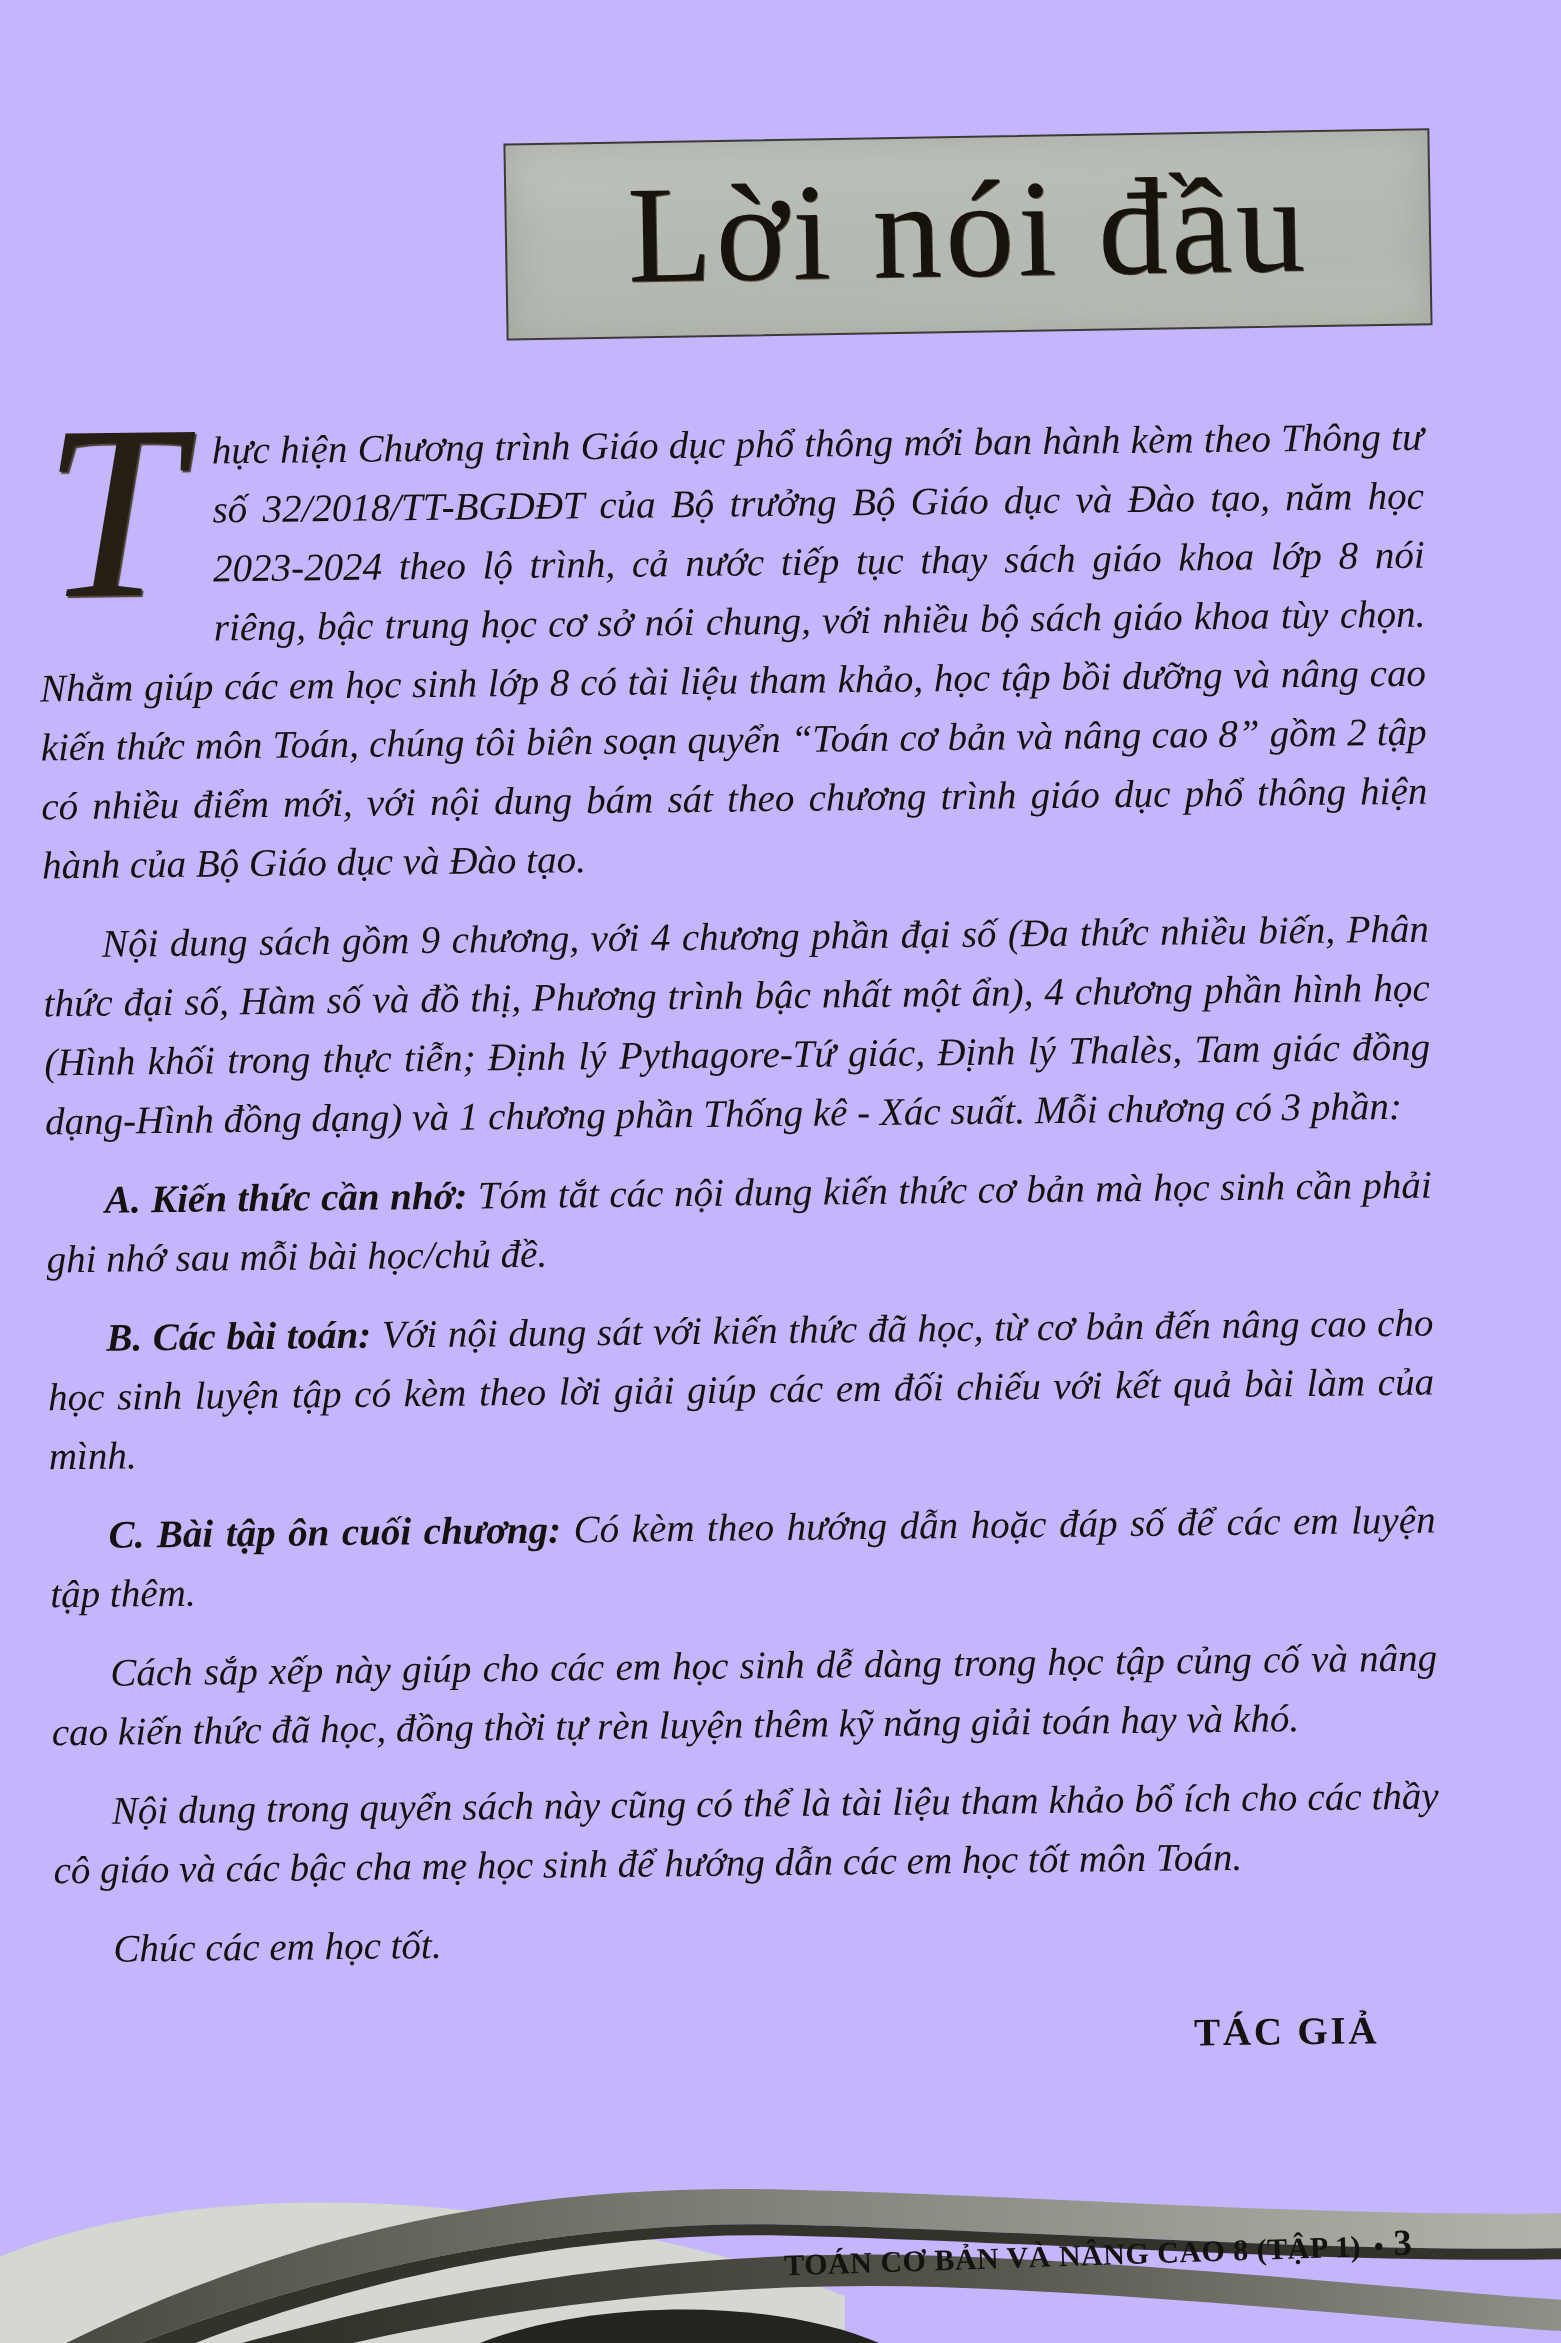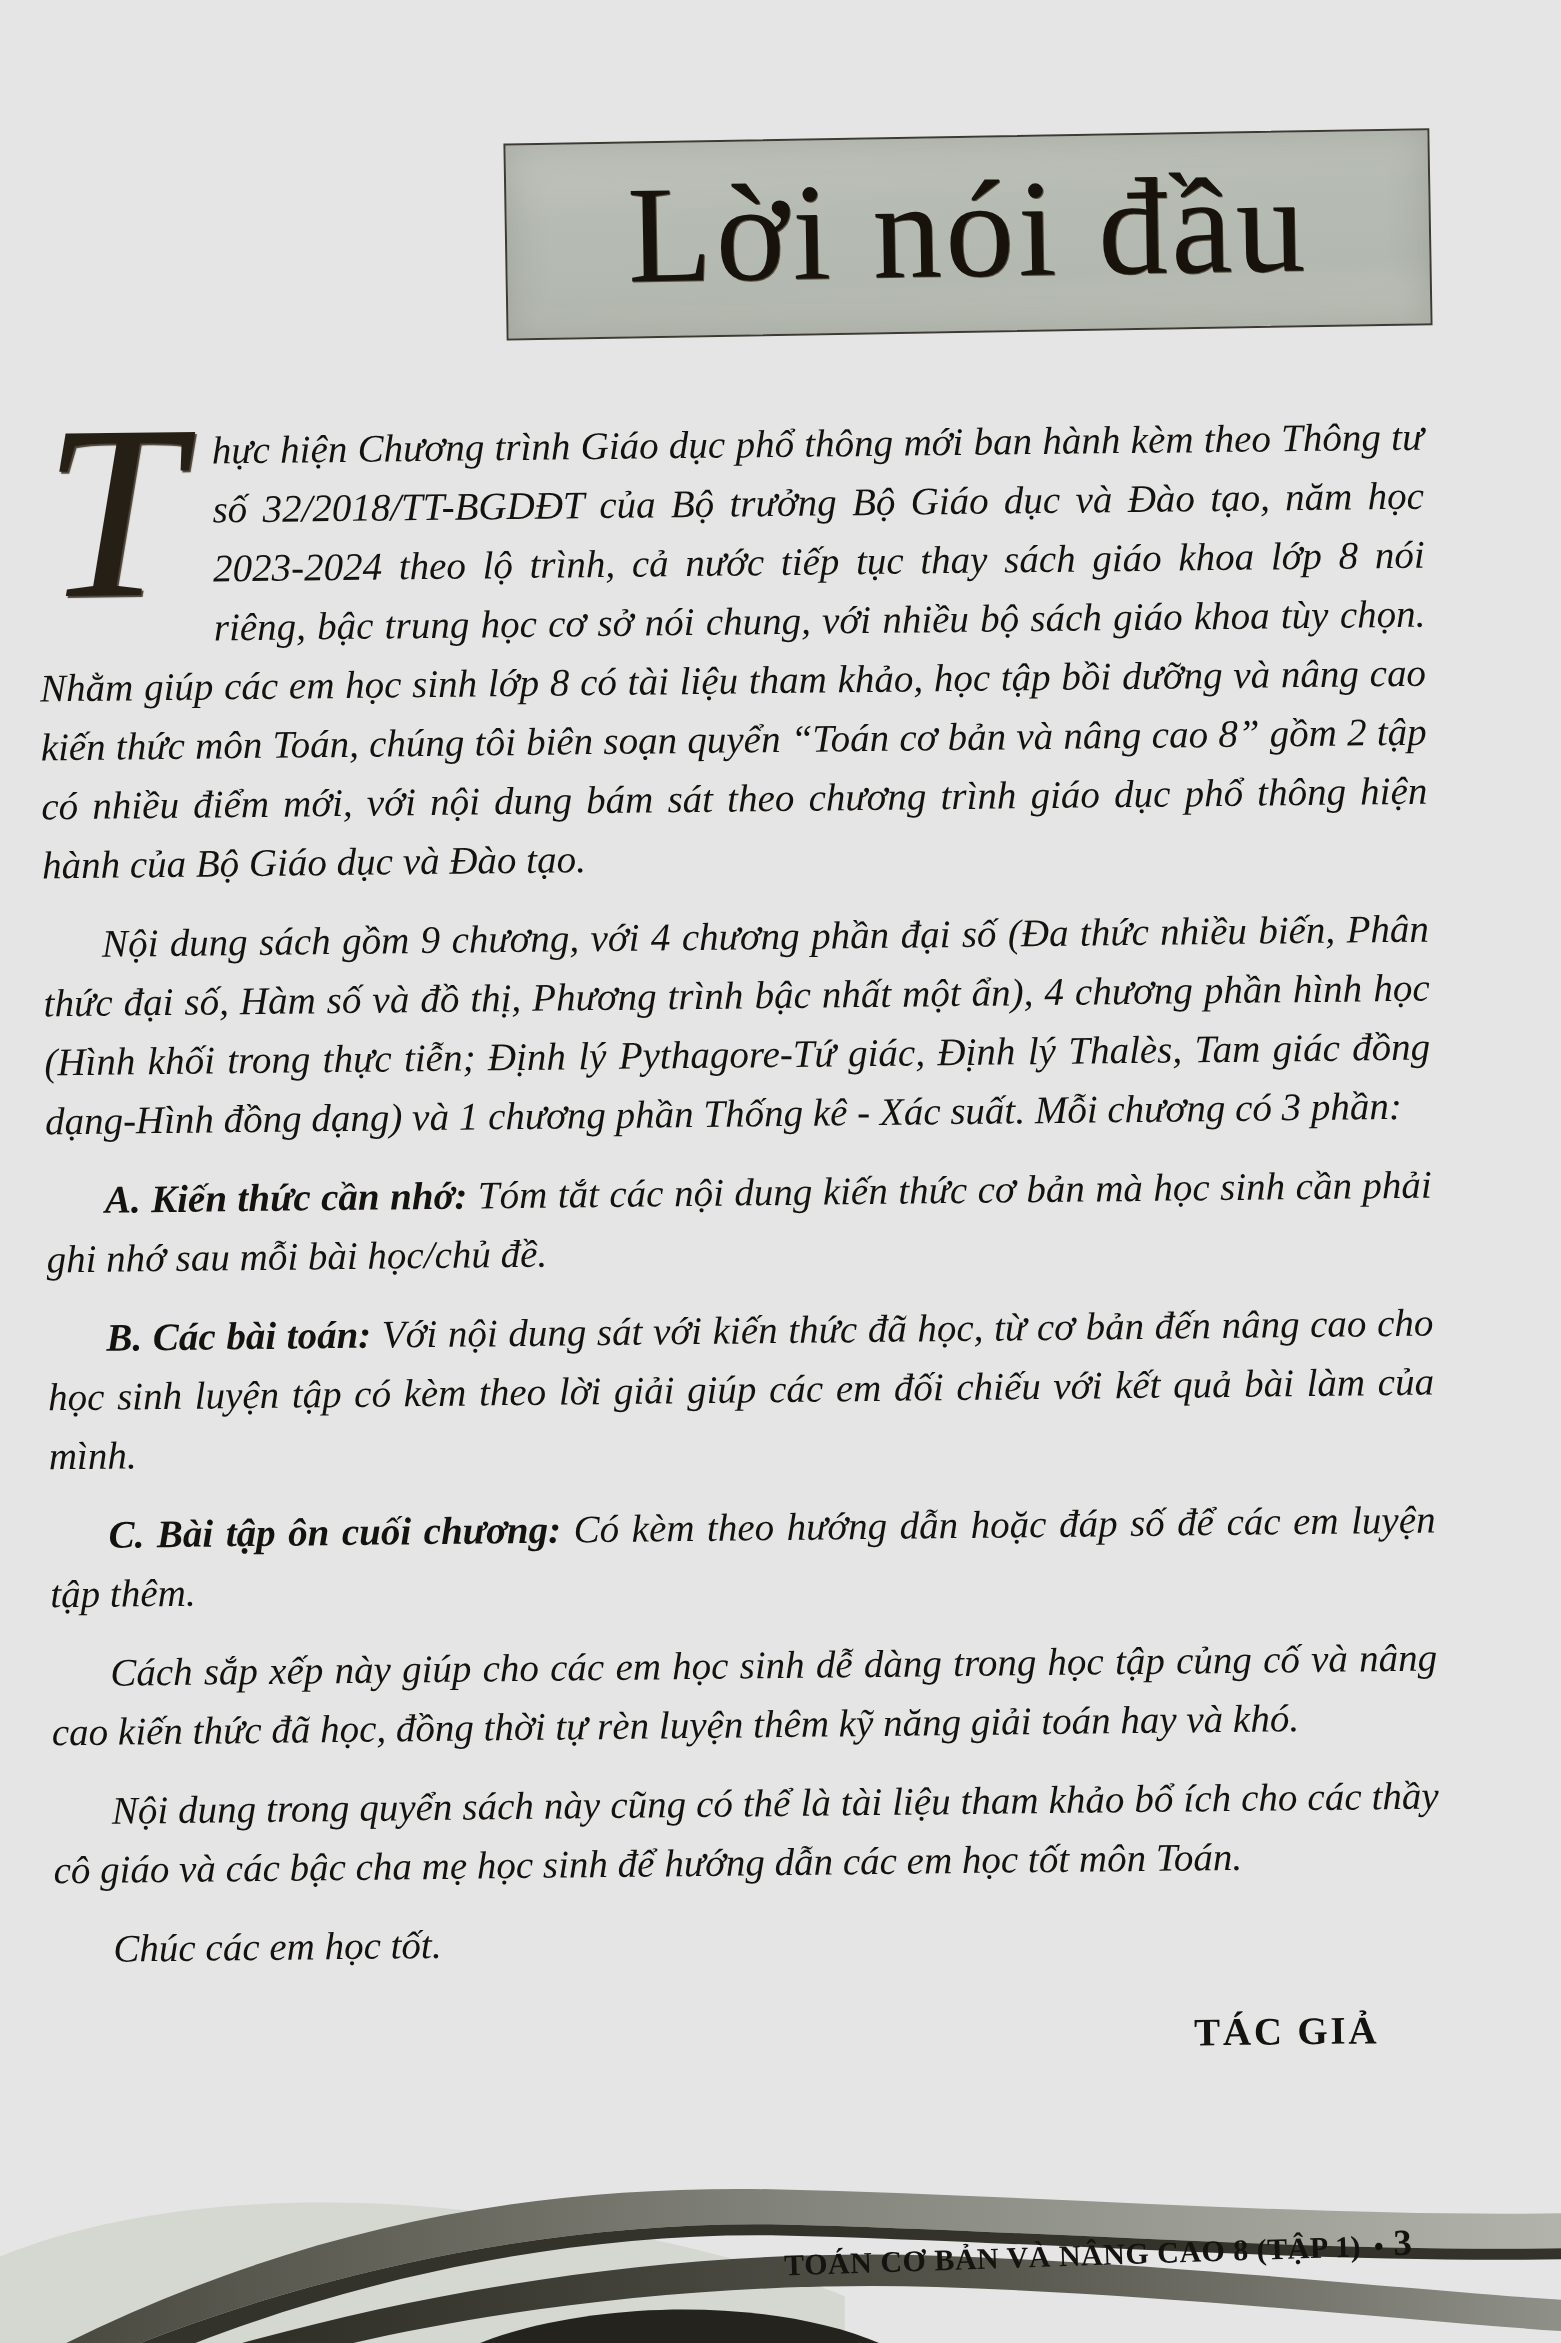--- a/index.html
+++ b/index.html
@@ -1,18 +1,18 @@
 <!DOCTYPE html>
 <html style="font-size:14.7px"><head>
 <meta charset="utf-8">
 <style>
   html,body{margin:0;padding:0;background:#ffffff;}
   body{width:1561px;height:2344px;position:relative;overflow:hidden;
        font-family:"Liberation Serif","DejaVu Serif",serif;}
-  .page{position:absolute;inset:0;background:#e5e5e5;overflow:hidden;}
+  .page{position:absolute;inset:0;background:#c4b5fd;overflow:hidden;}
 
   .content{position:absolute;top:0;left:0;width:1561px;
            padding:138px 138px 0 37px;box-sizing:border-box;
            transform:rotate(-0.65deg);transform-origin:50% 20%;}
 
   .title-banner{margin-left:470px;width:922px;height:193px;
         background:linear-gradient(178deg,#c0c4bd 0%,#b6bbb3 35%,#b3b8b0 70%,#bcc0b8 100%);
         border:2.8px solid #3c3a33;box-shadow:inset 0 0 37px rgba(90,95,85,.25);
         display:flex;align-items:center;justify-content:center;
         transform:rotate(-0.3deg);}

